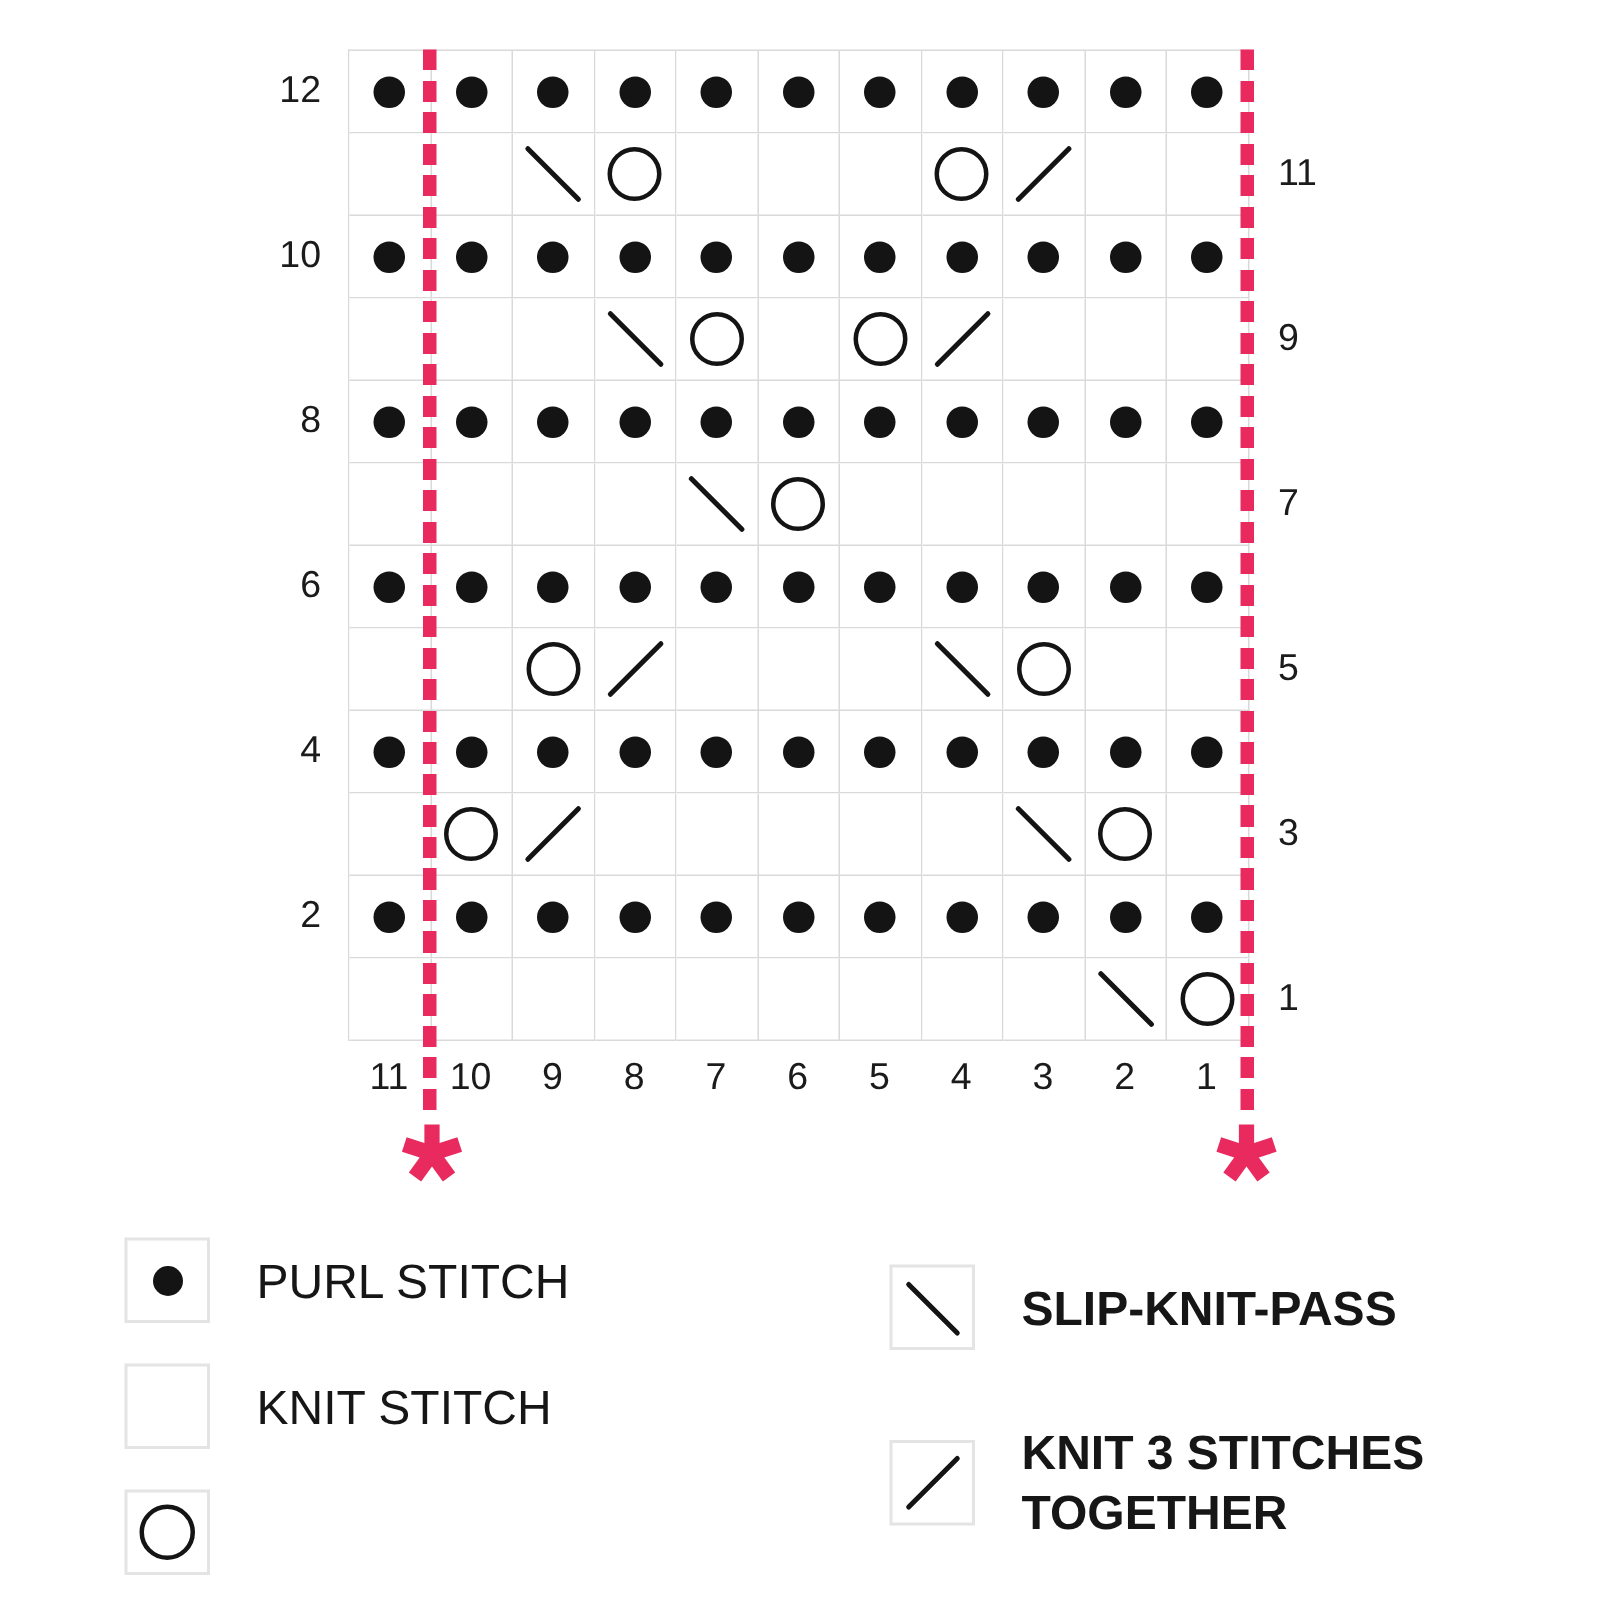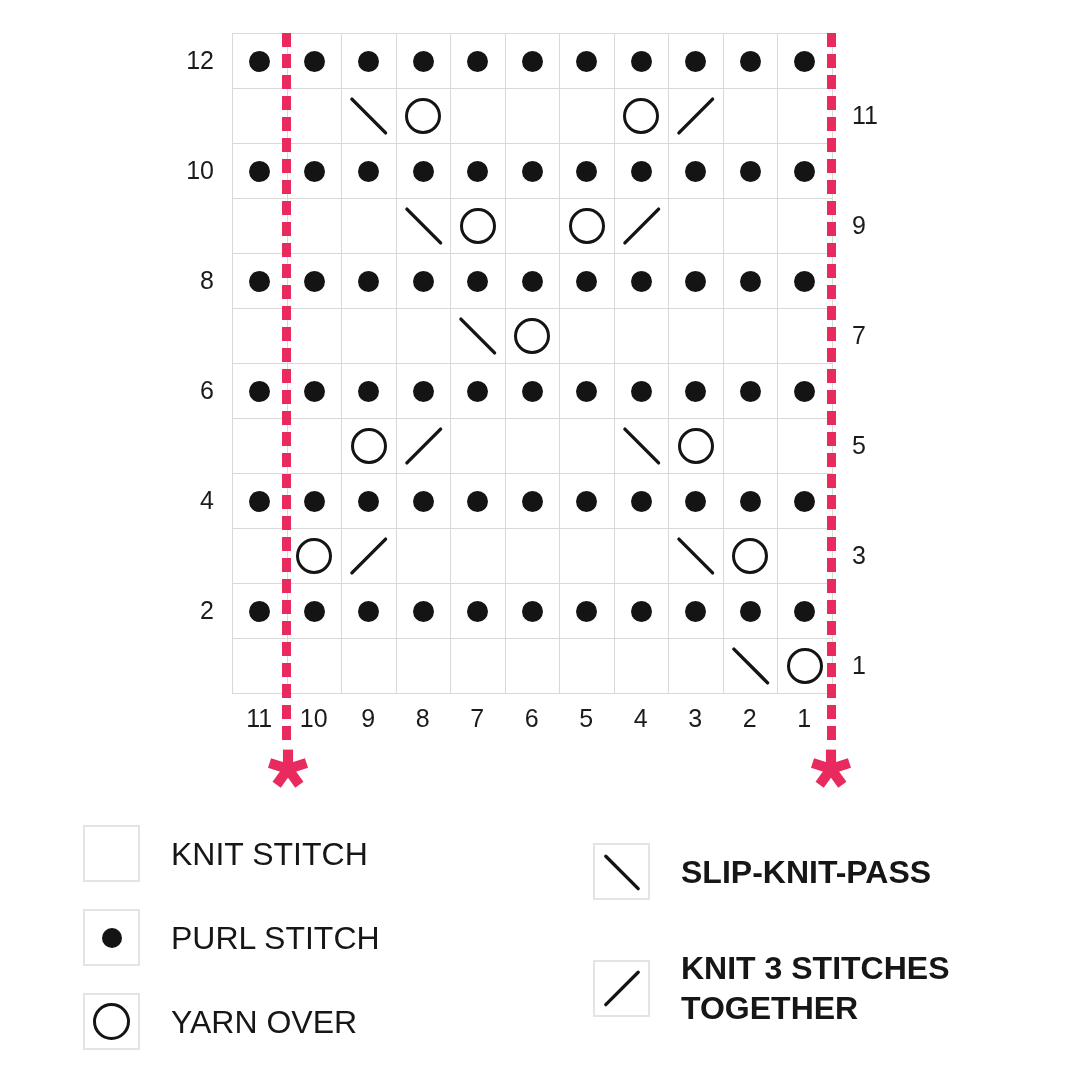--- a/index.html
+++ b/index.html
@@ -421,34 +421,33 @@
       <div class="col-label" style="left: 504.5px;">6</div>
       <div class="col-label" style="left: 559px;">5</div>
       <div class="col-label" style="left: 613.5px;">4</div>
       <div class="col-label" style="left: 668px;">3</div>
       <div class="col-label" style="left: 722.5px;">2</div>
       <div class="col-label" style="left: 777px;">1</div>
     </div>
 
   <div class="legend-col lcol">
     <div class="legend-item">
+      <span class="lbox">
+          <span class="dot"></span>
+        </span>
+      <span class="llabel">PURL STITCH</span>
+    </div>
+    <div class="legend-item">
       <span class="lbox"></span>
       <span class="llabel">KNIT STITCH</span>
     </div>
     <div class="legend-item">
       <span class="lbox">
-          <span class="dot"></span>
+          <span class="ring"></span>
         </span>
-      <span class="llabel">PURL STITCH</span>
-    </div>
-    <div class="legend-item">
-      <span class="lbox">
-          <span class="ring"></span>
-        </span>
-      <span class="llabel">YARN OVER</span>
     </div>
   </div>
 
   <div class="legend-col rcol">
     <div class="legend-item">
       <span class="lbox">
         <svg class="diag" viewBox="0 0 54 54">
             <line x1="11" y1="11" x2="44" y2="44"></line>
           </svg>
       </span>

